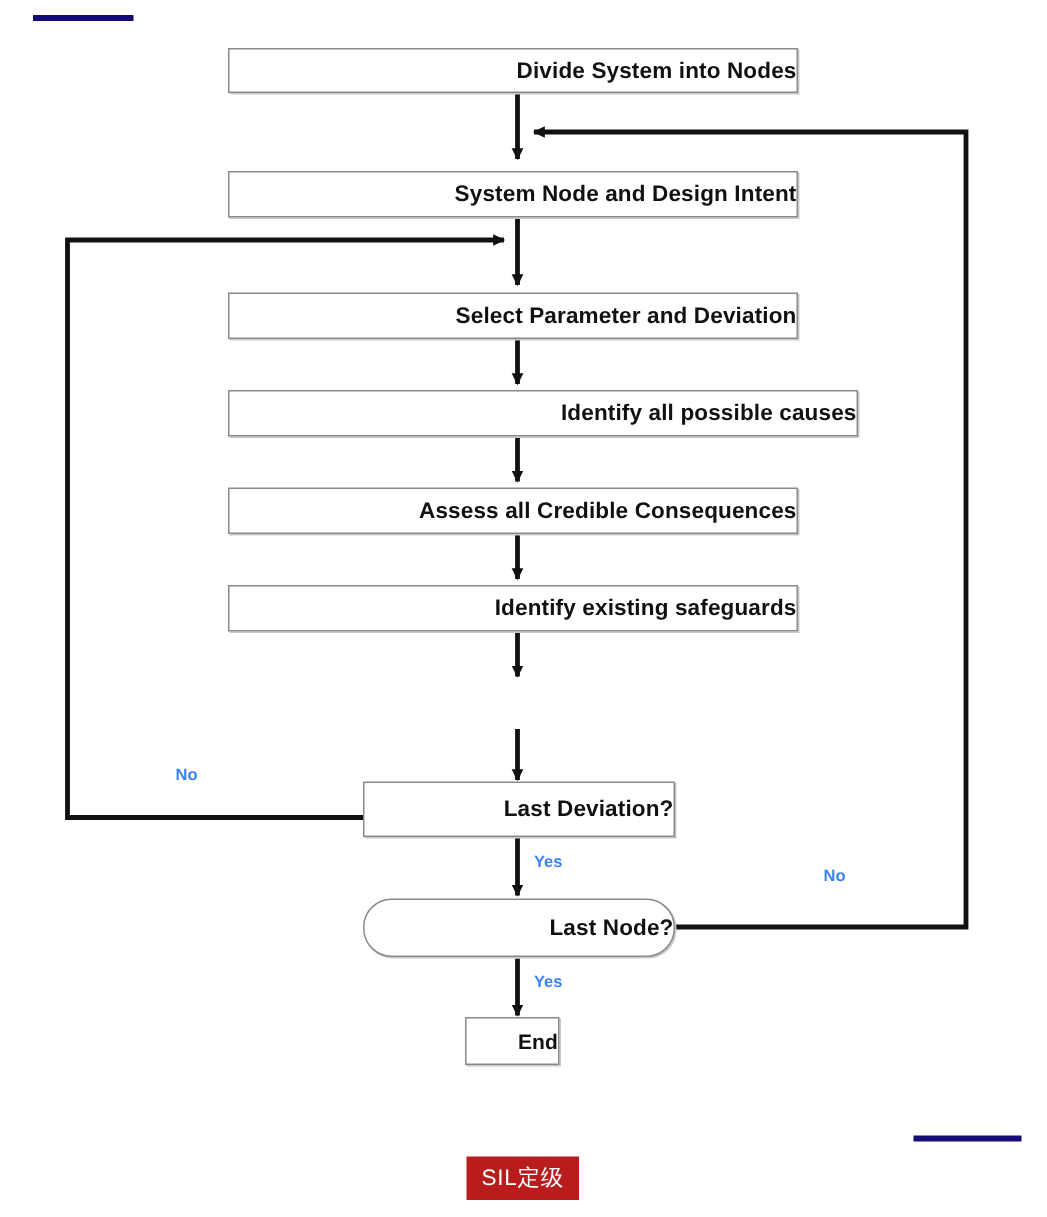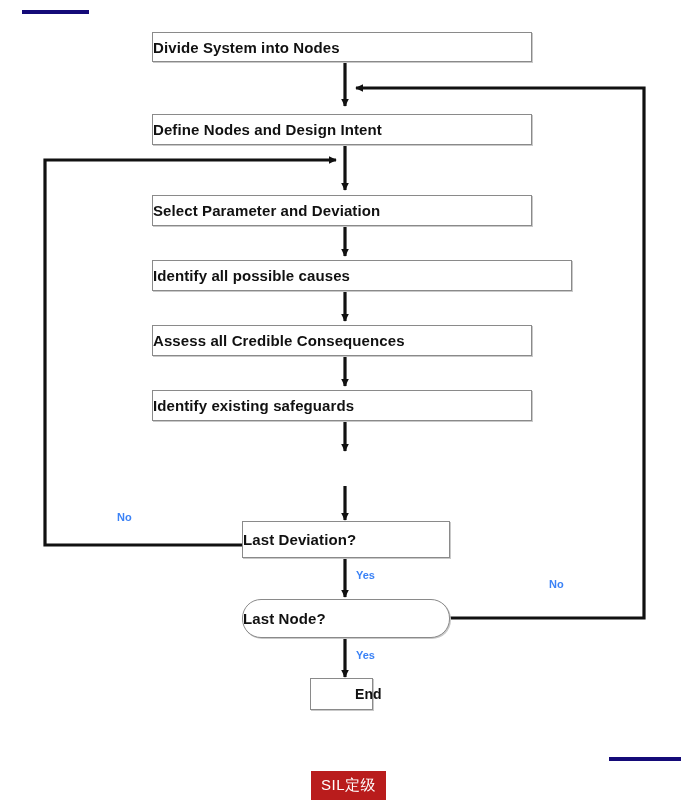--- a/index.html
+++ b/index.html
@@ -25,21 +25,21 @@
 
   
   .node {
     position: absolute;
     box-sizing: border-box;
     background: #ffffff;
     border: 1px solid #8a8a8a;
     box-shadow: 1px 1px 0 0 #c9c9c9;
     display: flex;
     align-items: center;
-    justify-content: flex-start;
+    justify-content: flex-end;
     color: #111111;
     font-weight: bold;
     font-size: 15px;
     letter-spacing: 0.1px;
     white-space: nowrap;
     z-index: 3;
   }
   .node.small { font-size: 14px; padding-left: 44px; }
 
   
@@ -118,21 +118,21 @@
 
       <path d="M450,618 L644,618 L644,88 L356,88" marker-end="url(#arrow)"></path>
     </g>
   </svg>
 
   <div class="node" style="left:152px; top:32px; width:380px; height:30px;">
     <span>Divide System into Nodes</span>
   </div>
 
   <div class="node" style="left:152px; top:114px; width:380px; height:31px;">
-    <span>Define Nodes and Design Intent</span>
+    <span>System Node and Design Intent</span>
   </div>
 
   <div class="node" style="left:152px; top:195px; width:380px; height:31px;">
     <span>Select Parameter and Deviation</span>
   </div>
 
   <div class="node" style="left:152px; top:260px; width:420px; height:31px;">
     <span>Identify all possible causes</span>
   </div>
 

